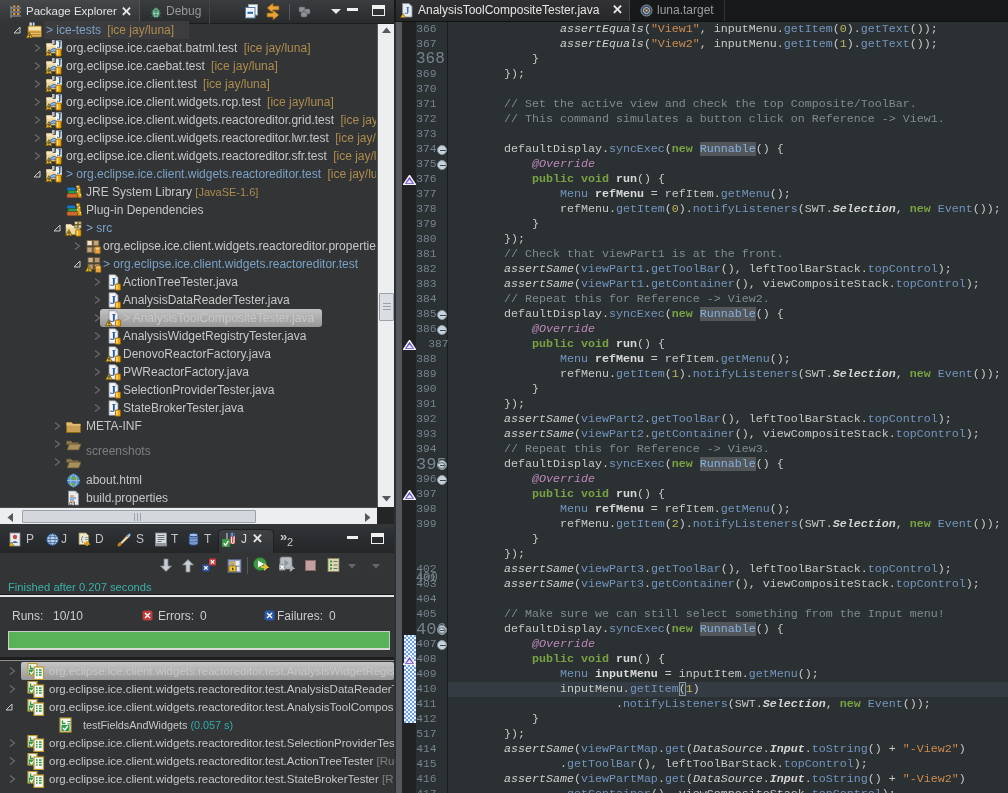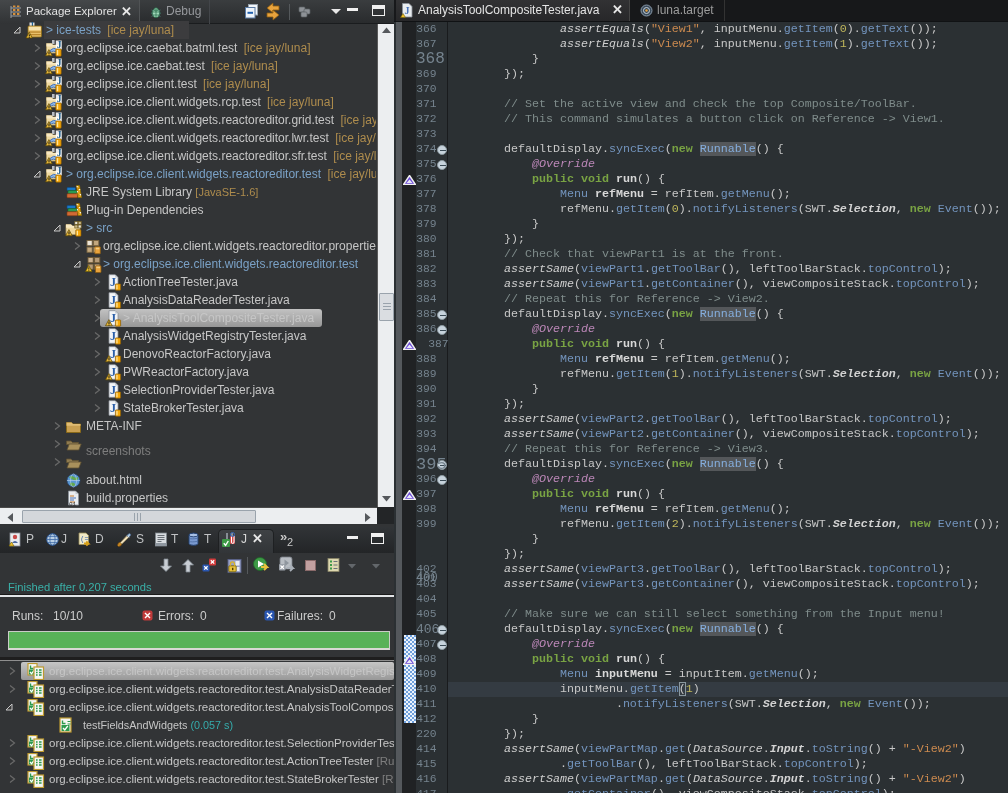--- a/index.html
+++ b/index.html
@@ -877,28 +877,28 @@
         <div class="abs code" style="left:22px;top:450px;width:20.5px;text-align:right;color:#75838e;font-size:11.3px;">396</div>
         <div class="abs code" style="left:22px;top:465px;width:20.5px;text-align:right;color:#75838e;font-size:11.3px;">397</div>
         <div class="abs code" style="left:22px;top:480px;width:20.5px;text-align:right;color:#75838e;font-size:11.3px;">398</div>
         <div class="abs code" style="left:22px;top:495px;width:20.5px;text-align:right;color:#75838e;font-size:11.3px;">399</div>
         <div class="abs code" style="left:22px;top:510px;width:20.5px;text-align:center;color:#75838e;font-size:12px;margin-top:39px;">400</div>
         <div class="abs code" style="left:22px;top:525px;width:20.5px;text-align:right;color:#75838e;font-size:11.3px;margin-top:24px;">401</div>
         <div class="abs code" style="left:22px;top:540px;width:20.5px;text-align:right;color:#75838e;font-size:11.3px;">402</div>
         <div class="abs code" style="left:22px;top:555px;width:20.5px;text-align:right;color:#75838e;font-size:11.3px;">403</div>
         <div class="abs code" style="left:22px;top:570px;width:20.5px;text-align:right;color:#75838e;font-size:11.3px;">404</div>
         <div class="abs code" style="left:22px;top:585px;width:20.5px;text-align:right;color:#75838e;font-size:11.3px;">405</div>
-        <div class="abs code" style="left:22px;top:600px;width:20.5px;text-align:right;color:#75838e;font-size:13px;font-family:Liberation Mono, monospace;">406</div>
+        <div class="abs code" style="left:22px;top:600px;width:20.5px;text-align:right;color:#75838e;font-size:17px;font-family:Liberation Mono, monospace;">406</div>
         <div class="abs code" style="left:22px;top:615px;width:20.5px;text-align:right;color:#75838e;font-size:11.3px;">407</div>
         <div class="abs code" style="left:22px;top:630px;width:20.5px;text-align:right;color:#75838e;font-size:11.3px;">408</div>
         <div class="abs code" style="left:22px;top:645px;width:20.5px;text-align:right;color:#75838e;font-size:11.3px;">409</div>
         <div class="abs code" style="left:22px;top:660px;width:20.5px;text-align:right;color:#75838e;font-size:11.3px;">410</div>
         <div class="abs code" style="left:22px;top:675px;width:20.5px;text-align:right;color:#75838e;font-size:11.3px;">411</div>
         <div class="abs code" style="left:22px;top:690px;width:20.5px;text-align:right;color:#75838e;font-size:11.3px;">412</div>
-        <div class="abs code" style="left:22px;top:705px;width:20.5px;text-align:right;color:#75838e;font-size:11.3px;">220</div>
+        <div class="abs code" style="left:22px;top:705px;width:20.5px;text-align:right;color:#75838e;font-size:11.3px;">517</div>
         <div class="abs code" style="left:22px;top:720px;width:20.5px;text-align:right;color:#75838e;font-size:11.3px;">414</div>
         <div class="abs code" style="left:22px;top:735px;width:20.5px;text-align:right;color:#75838e;font-size:11.3px;">415</div>
         <div class="abs code" style="left:22px;top:750px;width:20.5px;text-align:right;color:#75838e;font-size:11.3px;">416</div>
         <div class="abs code" style="left:22px;top:765px;width:20.5px;text-align:right;color:#75838e;font-size:11.3px;">417</div>
 <div class="abs code" style="left:54px;top:0px;width:560px;overflow:hidden;">                <span class="i">assertEquals</span>(<span class="s">"View1"</span>, inputMenu.<span class="m">getItem</span>(<span class="n">0</span>).<span class="m">getText</span>());</div>
 <div class="abs code" style="left:54px;top:15px;width:560px;overflow:hidden;">                <span class="i">assertEquals</span>(<span class="s">"View2"</span>, inputMenu.<span class="m">getItem</span>(<span class="n">1</span>).<span class="m">getText</span>());</div>
 <div class="abs code" style="left:54px;top:30px;width:560px;overflow:hidden;">            }</div>
 <div class="abs code" style="left:54px;top:45px;width:560px;overflow:hidden;">        });</div>
 <div class="abs code" style="left:54px;top:60px;width:560px;overflow:hidden;"></div>
 <div class="abs code" style="left:54px;top:75px;width:560px;overflow:hidden;">        <span class="c">// Set the active view and check the top Composite/ToolBar.</span></div>

